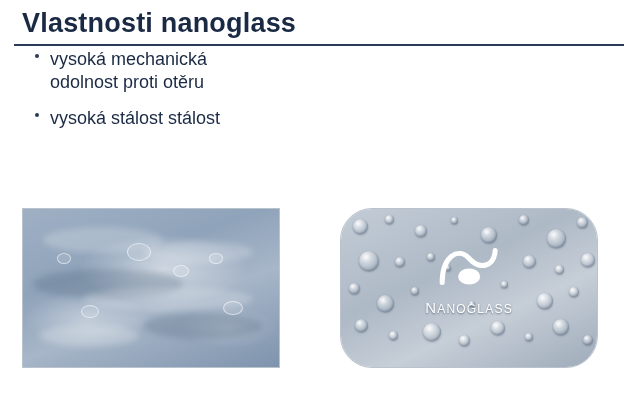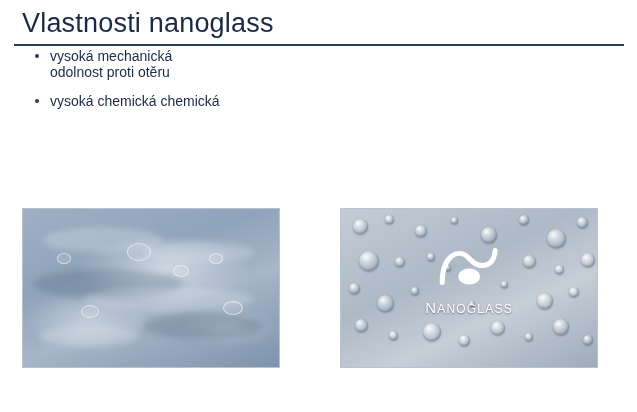--- a/index.html
+++ b/index.html
@@ -17,21 +17,21 @@
     position: relative;
     width: 637px;
     height: 412px;
     background: #ffffff;
   }
   .title {
     position: absolute;
     left: 22px;
     top: 8px;
     font-size: 27px;
-    font-weight: normal;
+    font-weight: bold;
     color: #1b2a44;
     letter-spacing: 0.2px;
     white-space: nowrap;
   }
   .title-rule {
     position: absolute;
     left: 14px;
     top: 44px;
     width: 610px;
     height: 2px;
@@ -57,22 +57,22 @@
   }
   ul.bullets {
     list-style: none;
     margin: 0;
     padding: 0;
   }
   ul.bullets li {
     position: relative;
     padding-left: 16px;
     margin-bottom: 13px;
-    font-size: 14px;
-    line-height: 16px;
+    font-size: 18px;
+    line-height: 23px;
     color: #1b2a44;
   }
   ul.bullets li::before {
     content: "";
     position: absolute;
     left: 1px;
     top: 6px;
     width: 4px;
     height: 4px;
     border-radius: 50%;
@@ -90,20 +90,21 @@
     height: 160px;
     border: 1px solid #b9c2cd;
     box-sizing: border-box;
     overflow: hidden;
   }
   .fig-left {
     left: 22px;
   }
   .fig-right {
     left: 340px;
+    border-radius: 32px;
   }
 
   
   .glass-plain {
     position: absolute;
     inset: 0;
     background:
       radial-gradient(ellipse 120px 50px at 55% 38%, rgba(255,255,255,0.55), rgba(255,255,255,0) 70%),
       radial-gradient(ellipse 90px 40px at 25% 70%, rgba(255,255,255,0.35), rgba(255,255,255,0) 70%),
       radial-gradient(ellipse 70px 30px at 80% 75%, rgba(255,255,255,0.25), rgba(255,255,255,0) 70%),
@@ -165,21 +166,21 @@
 
 <div class="slide">
 
   <div class="title">Vlastnosti nanoglass</div>
   <div class="title-rule"></div>
 
   <div class="cols">
     <div class="col col-left">
       <ul class="bullets">
         <li>vysoká mechanická<br>odolnost proti otěru</li>
-        <li>vysoká chemická chemická</li>
+        <li>vysoká stálost stálost</li>
       </ul>
     </div>
   </div>
 
   <div class="images">
 
     <div class="fig fig-left">
       <div class="glass-plain">
         <div class="smear" style="left:20px; top:18px; width:120px; height:26px;"></div>
         <div class="smear" style="left:120px; top:32px; width:110px; height:22px;"></div>

